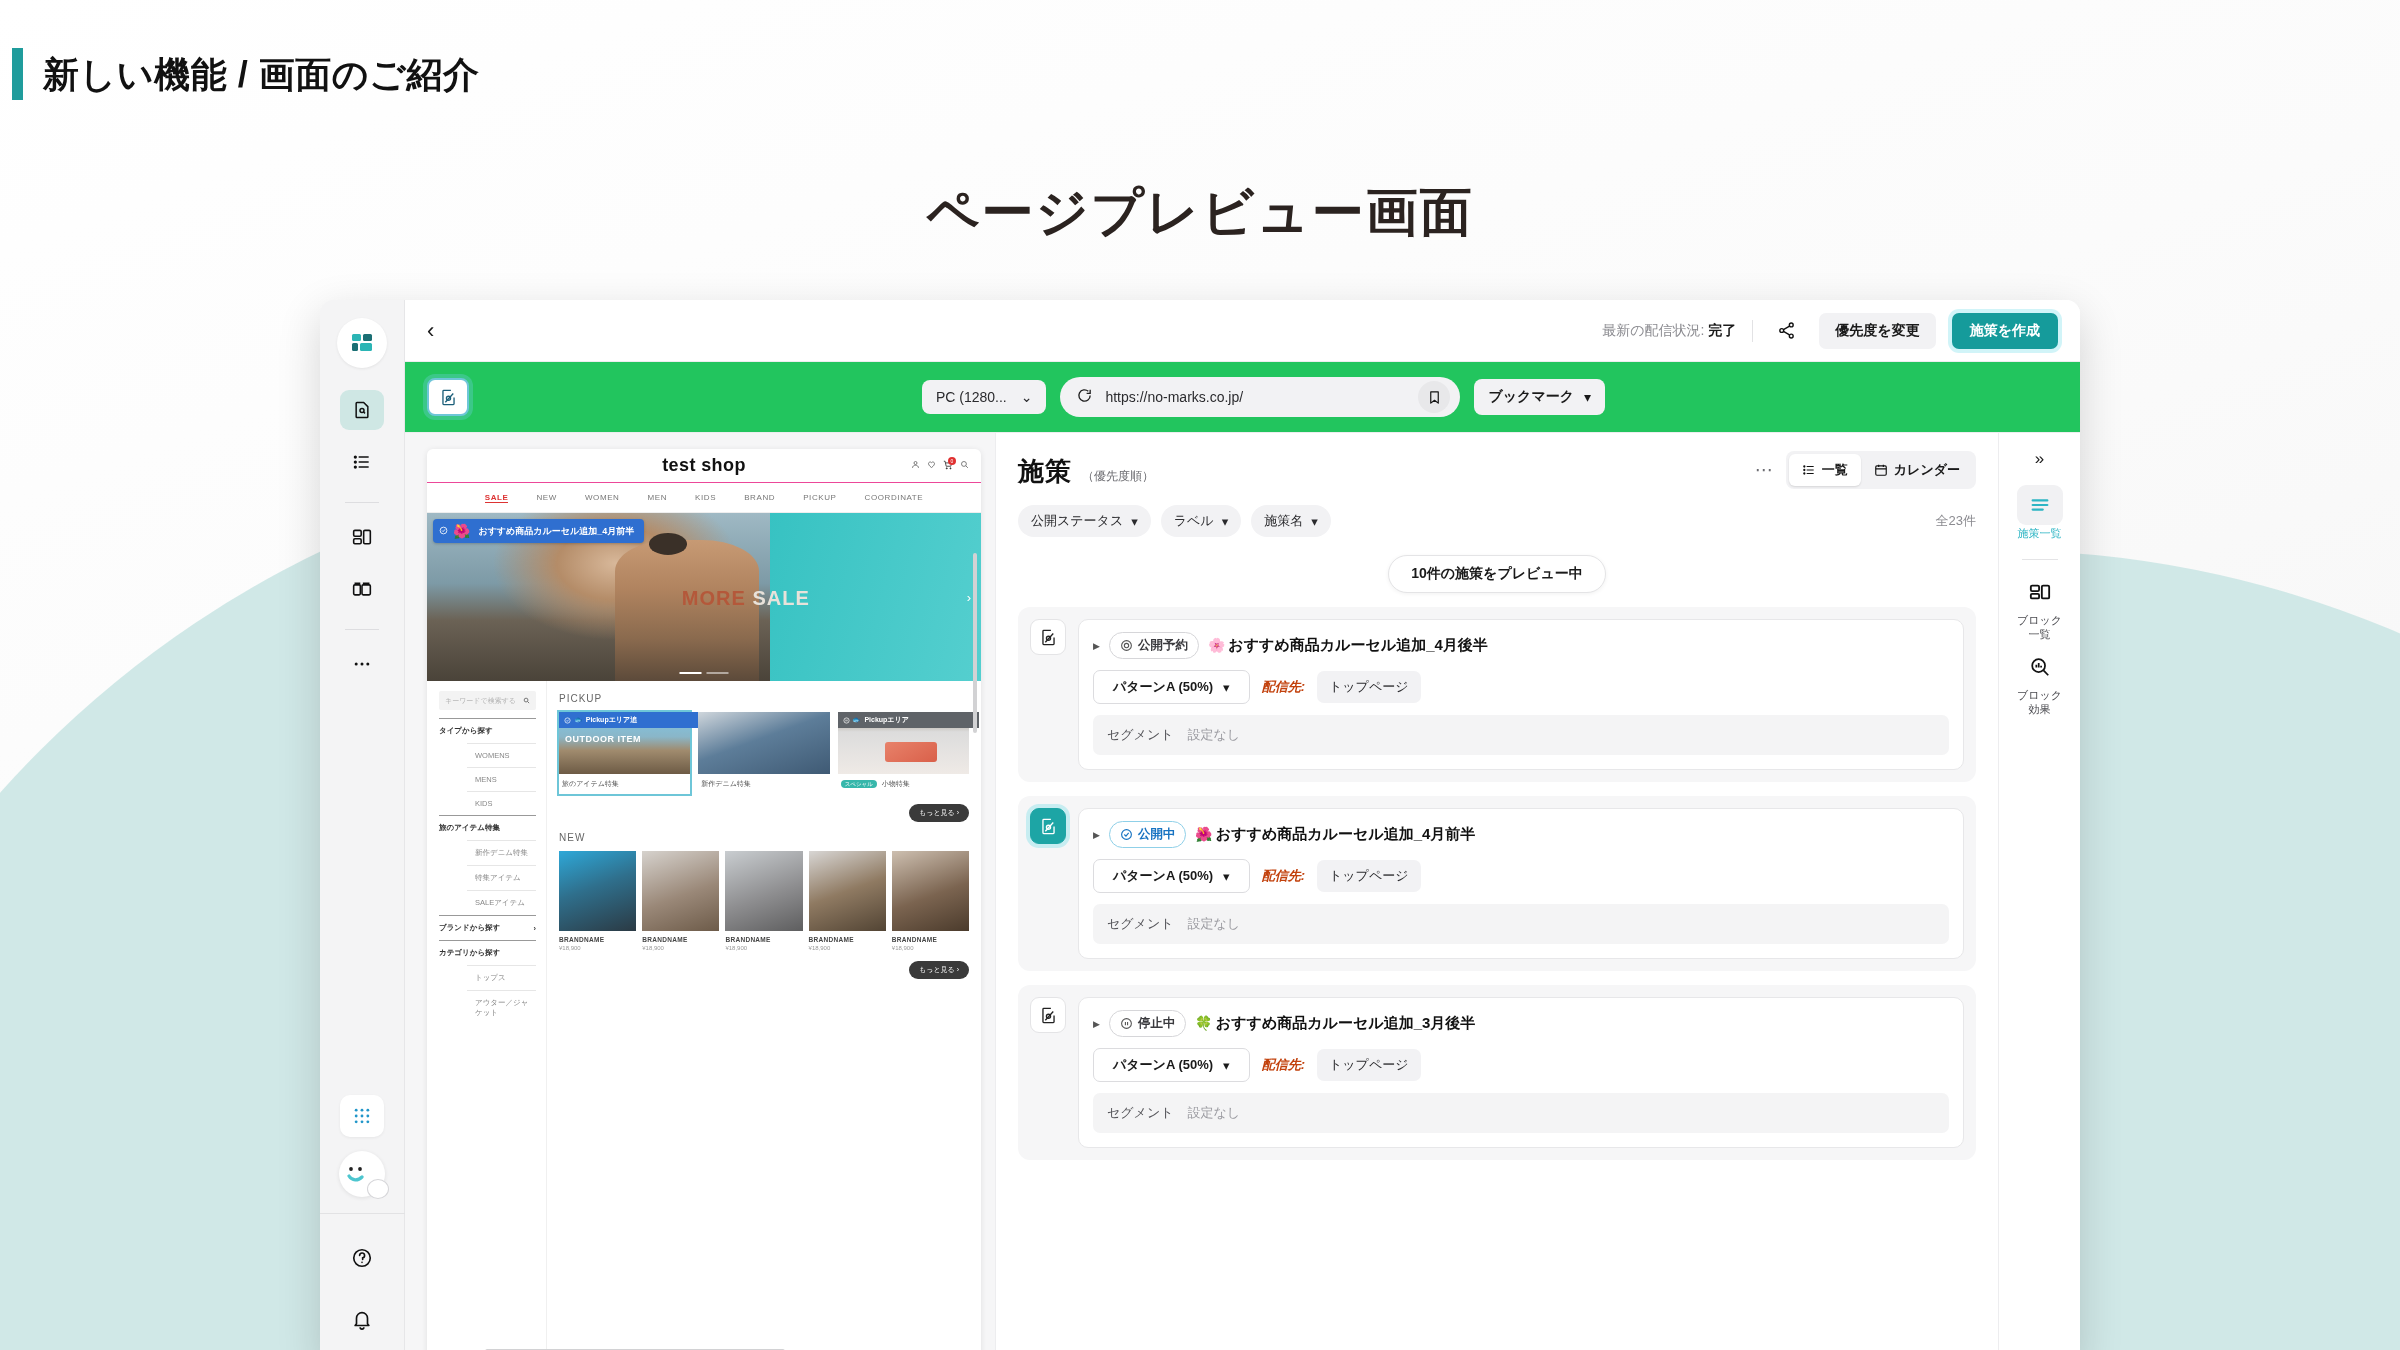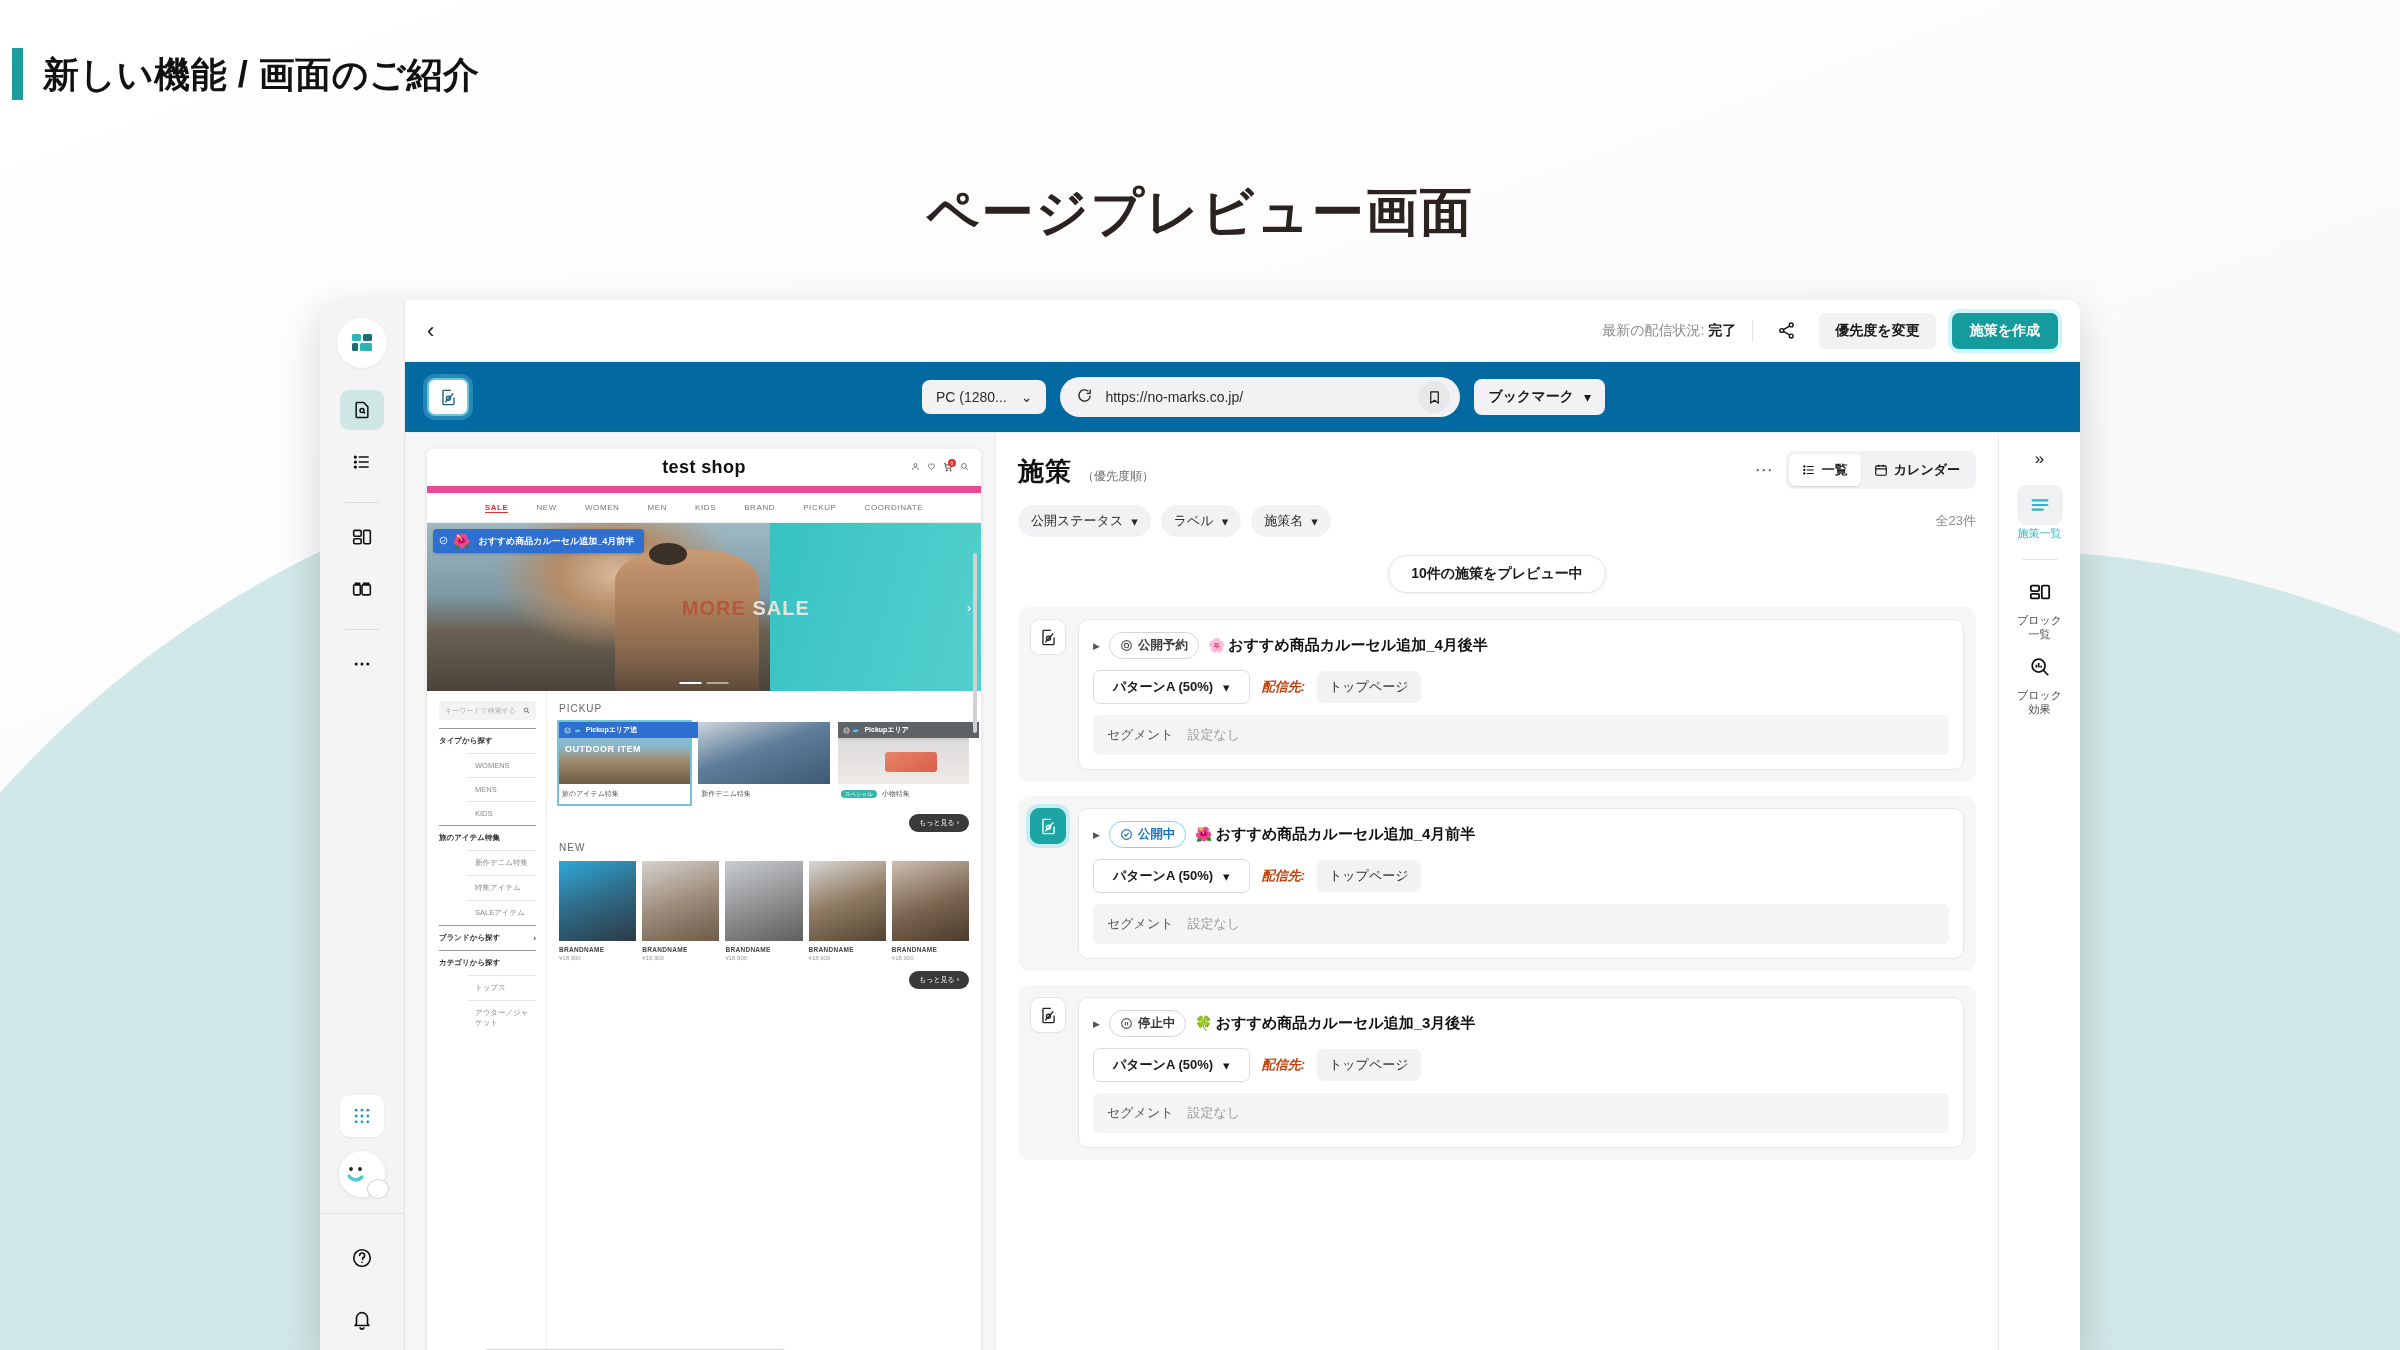--- a/index.html
+++ b/index.html
@@ -120,21 +120,21 @@
     font-size:14px; font-weight:bold; color:#1a1a1a;
   }
   .btn-primary {
     background:#159b9b; border-radius:7px; padding:9px 18px;
     font-size:14px; font-weight:bold; color:#fff;
     box-shadow:0 0 0 4px rgba(90,215,230,.28);
   }
   
   .urlbar {
     height:70px; display:flex; align-items:center; gap:0; padding:0 22px;
-    background:#0369a1; flex:0 0 70px;
+    background:#22c55e; flex:0 0 70px;
   }
   .preview-toggle {
     width:42px;height:38px;border-radius:8px;border:2px solid #6ec6d8;
     display:flex;align-items:center;justify-content:center;
     box-shadow:0 0 0 4px rgba(120,210,235,.3);
     background:#fff;
   }
   .url-center { flex:1; display:flex; align-items:center; justify-content:center; gap:14px; }
   .sel-device {
     background:#f2f2f4; border-radius:8px; padding:9px 14px;
@@ -161,22 +161,22 @@
   .preview-pane {
     width:590px; flex:0 0 590px; background:#f6f6f7;
     padding:16px 14px 0 22px; display:flex; position:relative;
   }
   .site-frame {
     flex:1; background:#fff; border-radius:6px; overflow:hidden;
     box-shadow:0 1px 6px rgba(0,0,0,.09);
     display:flex; flex-direction:column; font-size:9px; color:#333;
   }
   .site-head {
-    height:44px; display:flex; align-items:center; justify-content:center;
-    position:relative; border-bottom:7px solid #ec4899;
+    height:34px; display:flex; align-items:center; justify-content:center;
+    position:relative; border-bottom:1px solid #ec4899;
   }
   .site-logo { font-size:18px; font-weight:bold; color:#111; letter-spacing:.4px; }
   .site-head-icons {
     position:absolute; right:12px; top:50%; transform:translateY(-50%);
     display:flex; align-items:center; gap:7px; color:#555;
   }
   .cart-wrap { position:relative; }
   .cart-dot {
     position:absolute; top:-3px; right:-3px; width:8px;height:8px;border-radius:50%;
     background:#e03030; color:#fff; font-size:5px;

